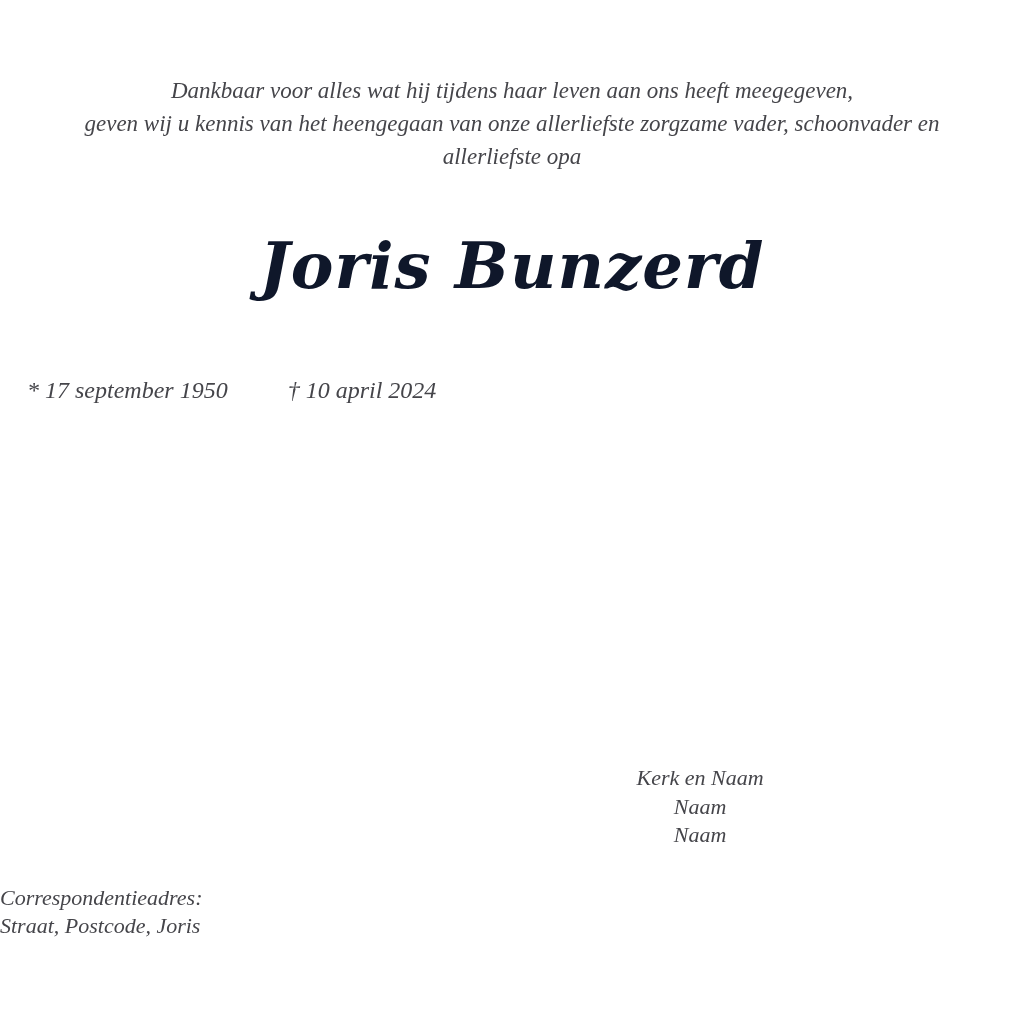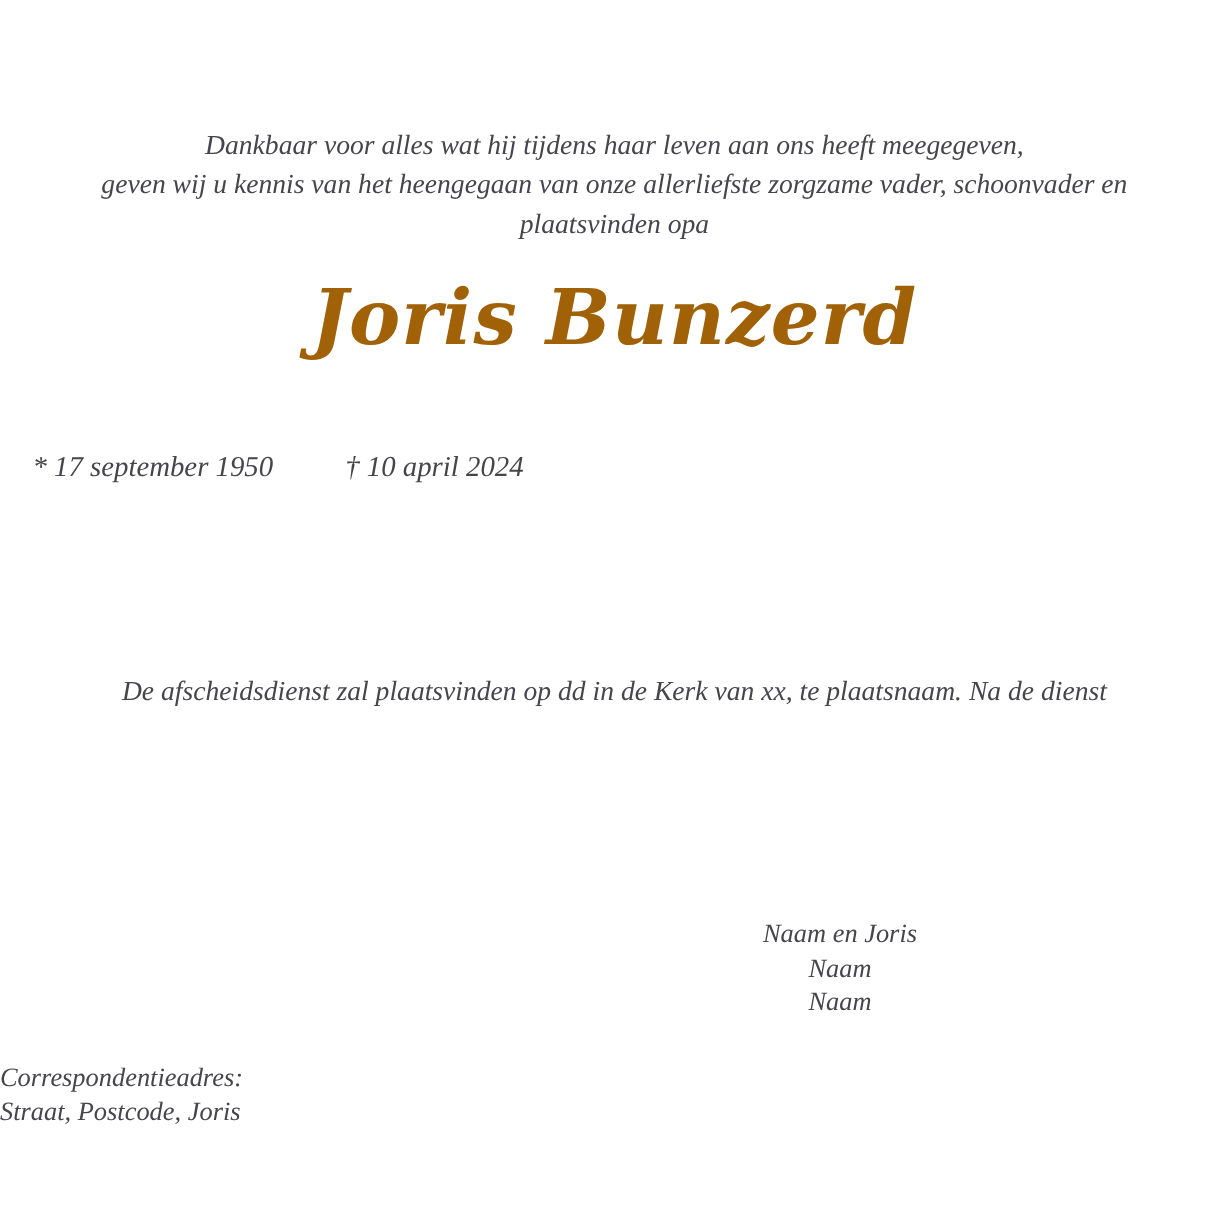--- a/index.html
+++ b/index.html
@@ -10,40 +10,40 @@
     overflow: hidden;
   }
   body {
     position: relative;
     font-family: "Liberation Serif", "DejaVu Serif", serif;
     font-style: italic;
     color: #45454a;
   }
   .intro {
     position: absolute;
-    top: 104px;
+    top: 74px;
     left: 0;
     right: 0;
     text-align: center;
     font-size: 23px;
     line-height: 33px;
   }
   .deceased-name {
     position: absolute;
     top: 218px;
     left: 0;
     right: 0;
     text-align: center;
     font-family: "DejaVu Serif", serif;
     font-style: italic;
     font-weight: bold;
     font-size: 64px;
     line-height: 96px;
     letter-spacing: 1px;
-    color: #a16207;
+    color: #0f172a;
   }
   .dates {
     position: absolute;
     top: 372px;
     left: 0;
     right: 0;
     text-align: left;
     font-size: 24px;
     line-height: 36px;
   }
@@ -85,36 +85,35 @@
   }
 </style>
 </head>
 <body>
 
 <div>
 
   <div class="intro">
     <div>Dankbaar voor alles wat hij tijdens haar leven aan ons heeft meegegeven,</div>
     <div>geven wij u kennis van het heengegaan van onze allerliefste zorgzame vader, schoonvader en</div>
-    <div>plaatsvinden opa</div>
+    <div>allerliefste opa</div>
   </div>
 
   <div class="deceased-name">Joris Bunzerd</div>
 
   <div class="dates">
     <span class="date-item"><span class="symbol">*</span><span>17 september 1950</span></span>
     <span class="date-item"><span class="symbol">†</span><span>10 april 2024</span></span>
   </div>
 
   <div class="service">
-    <div>De afscheidsdienst zal plaatsvinden op dd in de Kerk van xx, te plaatsnaam. Na de dienst</div>
   </div>
 
   <div class="family">
-    <div>Naam en Joris</div>
+    <div>Kerk en Naam</div>
     <div>Naam</div>
     <div>Naam</div>
   </div>
 
   <div class="correspondence">
     <div>Correspondentieadres:</div>
     <div>Straat, Postcode, Joris</div>
   </div>
 
 </div>

